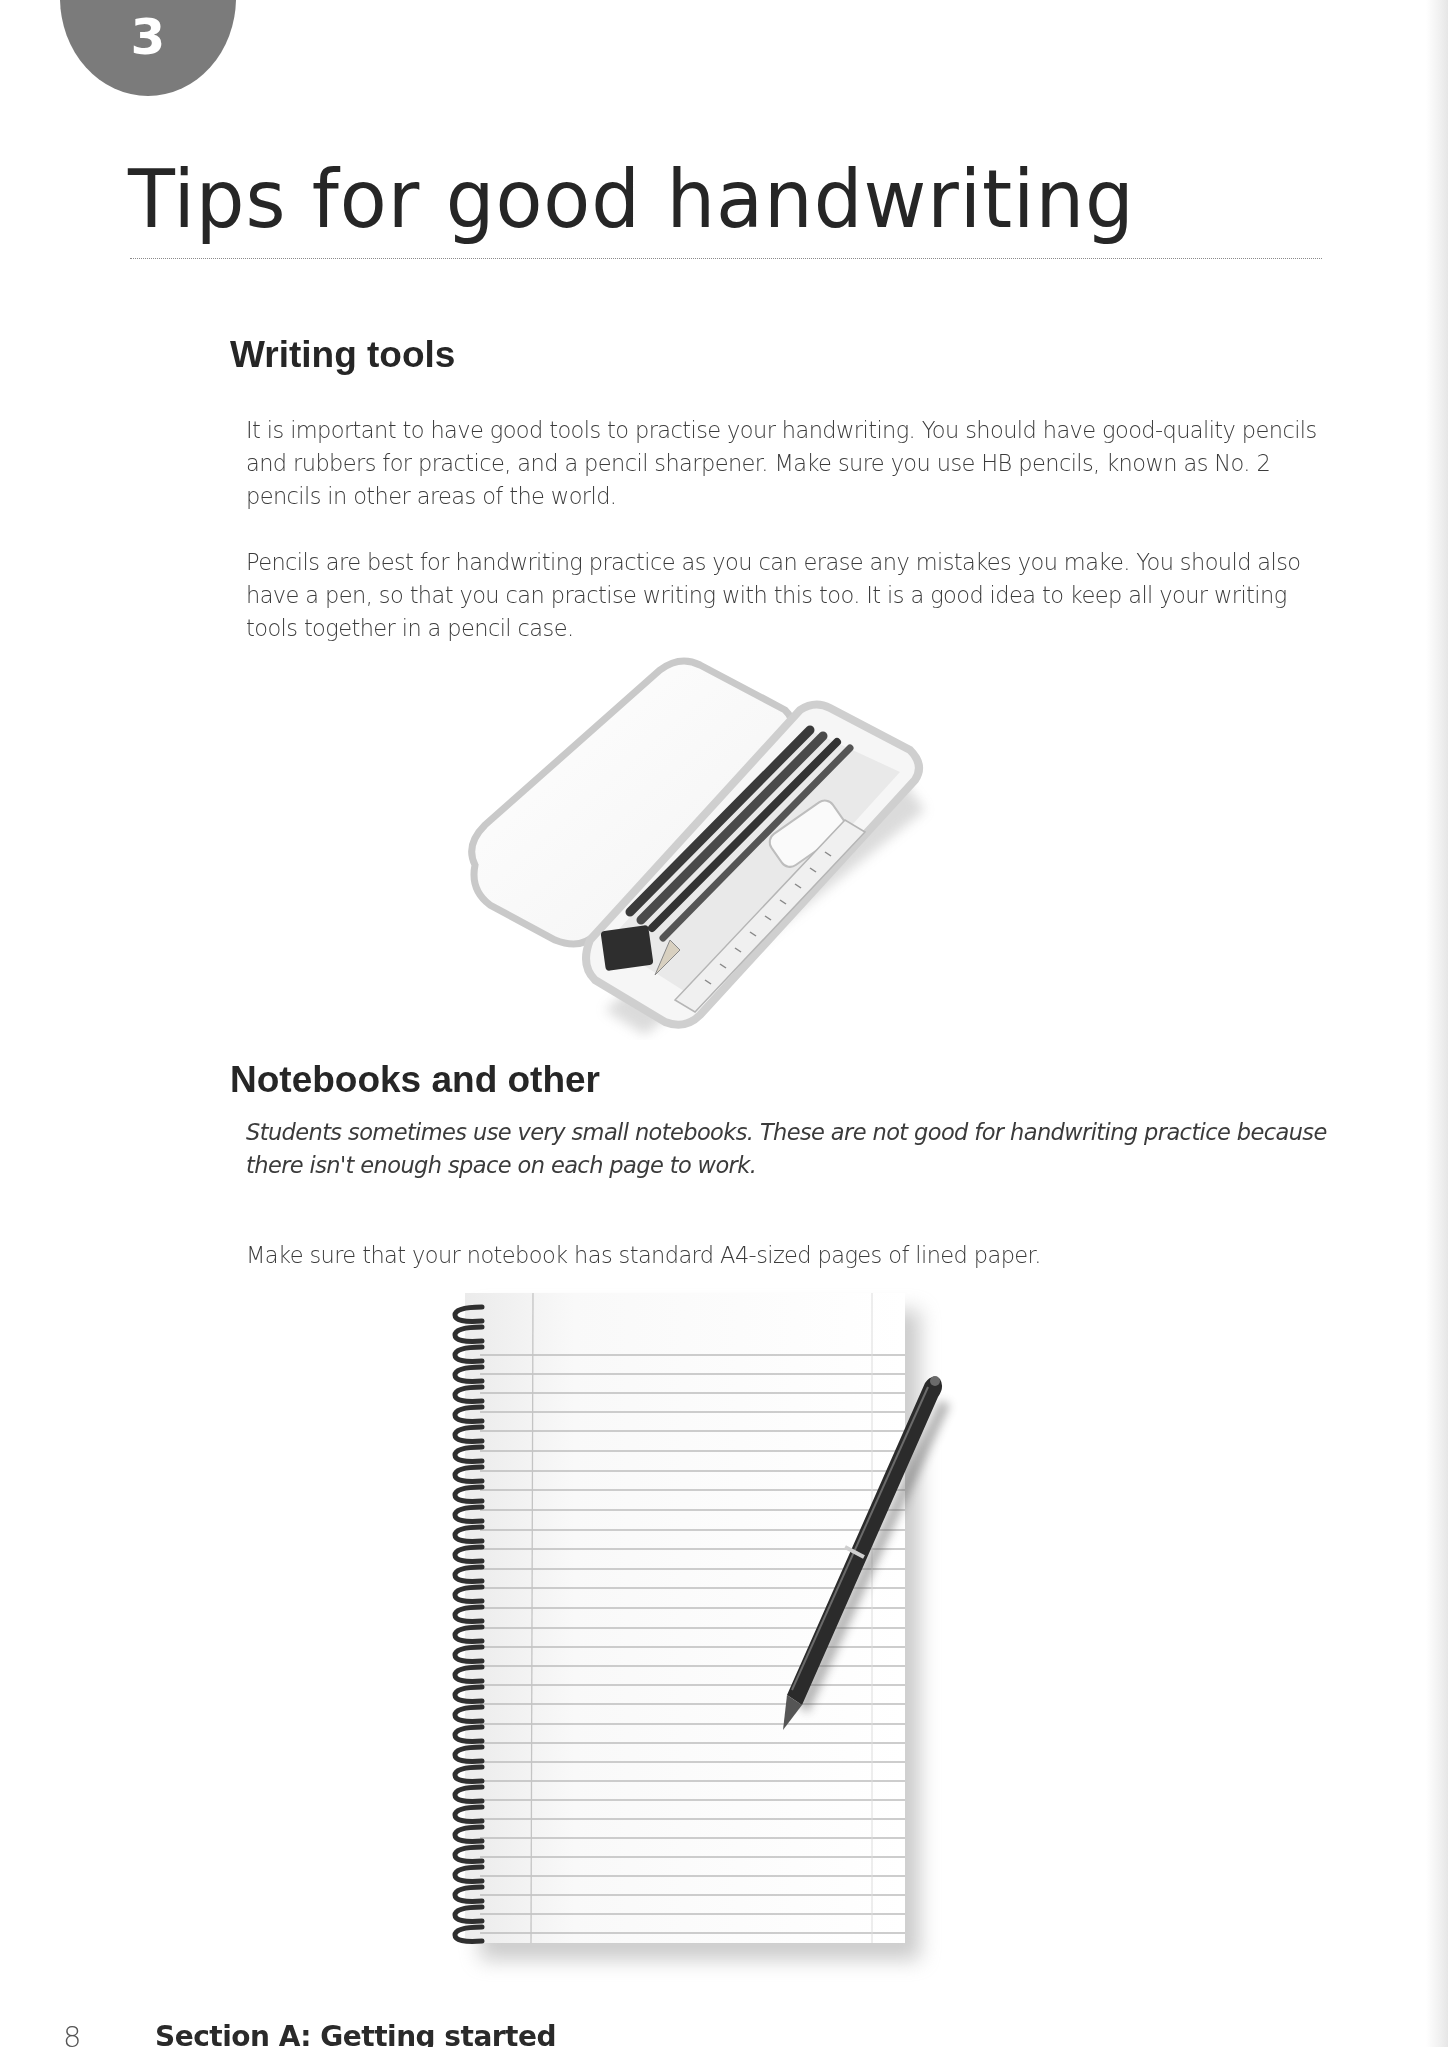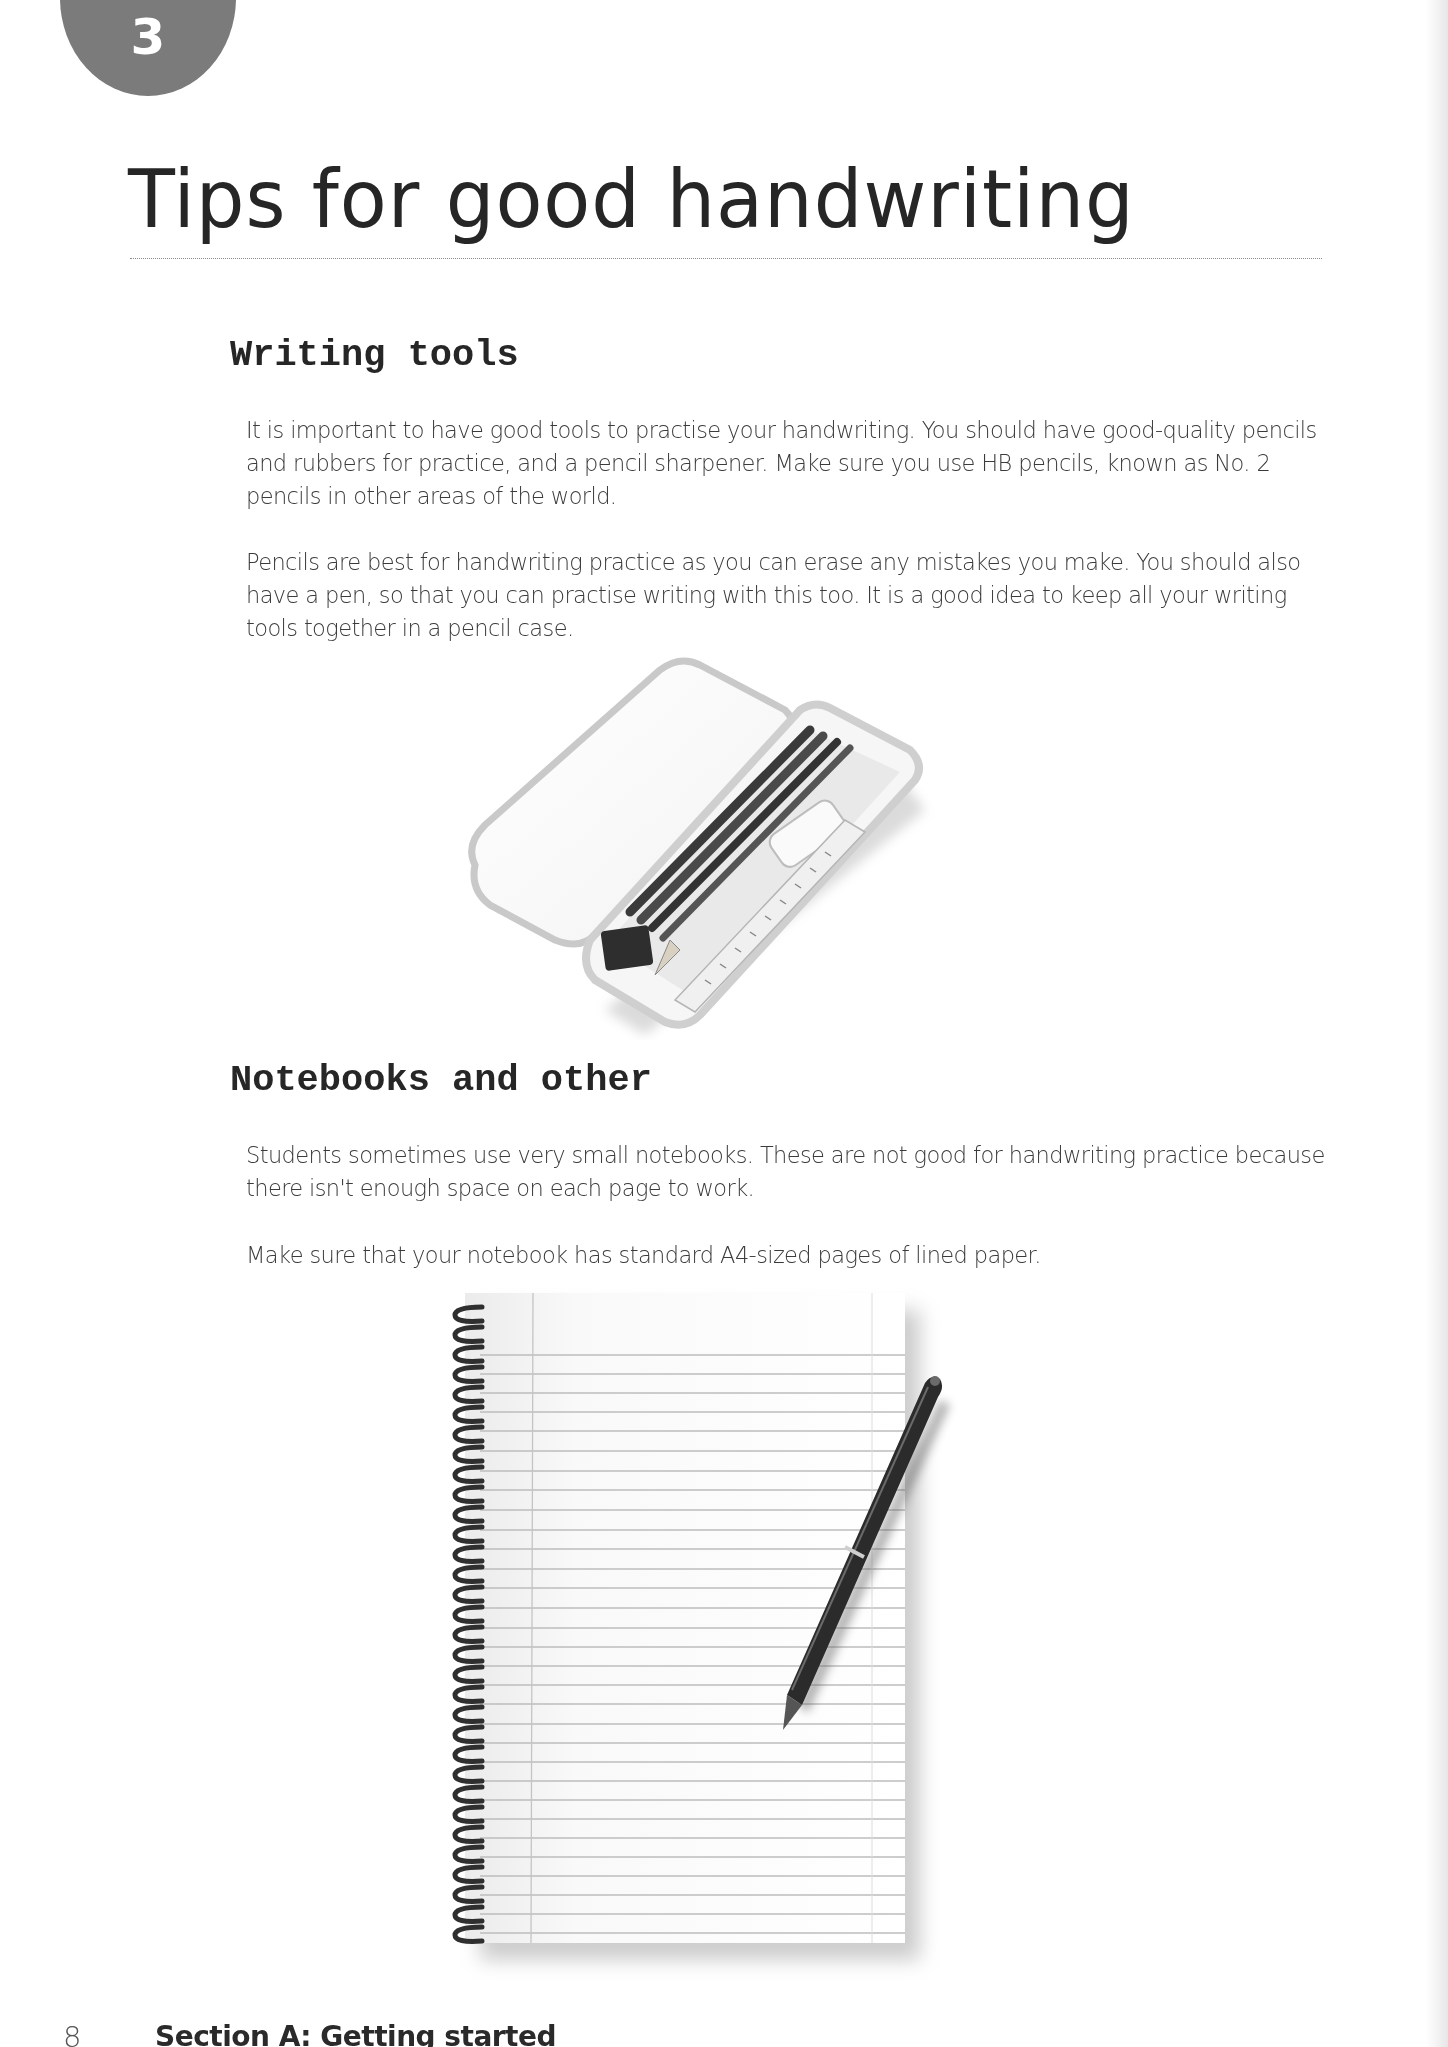--- a/index.html
+++ b/index.html
@@ -27,21 +27,21 @@
       font-family: "DejaVu Sans", sans-serif; font-weight: normal;
       font-size: 80px; line-height: 100px; color: #262626; letter-spacing: 1px;
       transform: scaleX(0.96); transform-origin: left top;
     }
     .title-rule {
       position: absolute; left: 130px; top: 258px; width: 1192px; height: 0;
       border-top: 1px dotted #8a8a8a;
     }
     .section-heading {
       position: absolute; left: 230px; margin: 0;
-      font-family: Liberation Mono, monospace; font-weight: bold;
+      font-family: Liberation Sans, sans-serif; font-weight: bold;
       font-size: 37px; line-height: 44px; color: #262626;
     }
     .body-para {
       position: absolute; left: 230px; width: 1090px; margin: 16px;
       font-family: "DejaVu Sans", sans-serif; font-weight: 300;
       font-size: 22.5px; line-height: 33px; color: #3b3b3b;
       letter-spacing: -0.6px;
     }
     
     .pencil-case {
@@ -123,21 +123,21 @@
       <line x1="310" y1="266" x2="316" y2="270"></line>
       <line x1="325" y1="250" x2="331" y2="254"></line>
       <line x1="340" y1="234" x2="346" y2="238"></line>
       <line x1="355" y1="218" x2="361" y2="222"></line>
       <line x1="370" y1="202" x2="376" y2="206"></line>
     </g>
   </svg>
 </div>
 
 <h2 class="section-heading" style="top:1058px;">Notebooks and other</h2>
-<p class="body-para" style="top:1123px;">Students sometimes use very small notebooks. These are not good for handwriting practice because there isn't enough space on each page to work.</p>
+<p class="body-para" style="top:1100px;font-style:italic;">Students sometimes use very small notebooks. These are not good for handwriting practice because there isn't enough space on each page to work.</p>
 <p class="body-para" style="top:1223px;">Make sure that your notebook has standard A4-sized pages of lined paper.</p>
 
 <div class="notebook">
   <svg width="600" height="700" viewBox="0 0 600 700" xmlns="http://www.w3.org/2000/svg">
     <defs>
       <filter id="nbShadow" x="-10%" y="-10%" width="130%" height="130%">
         <feGaussianBlur stdDeviation="10"></feGaussianBlur>
       </filter>
       <linearGradient id="paperGrad" x1="0" y1="0" x2="1" y2="0">
         <stop offset="0" stop-color="#ebebeb"></stop>

